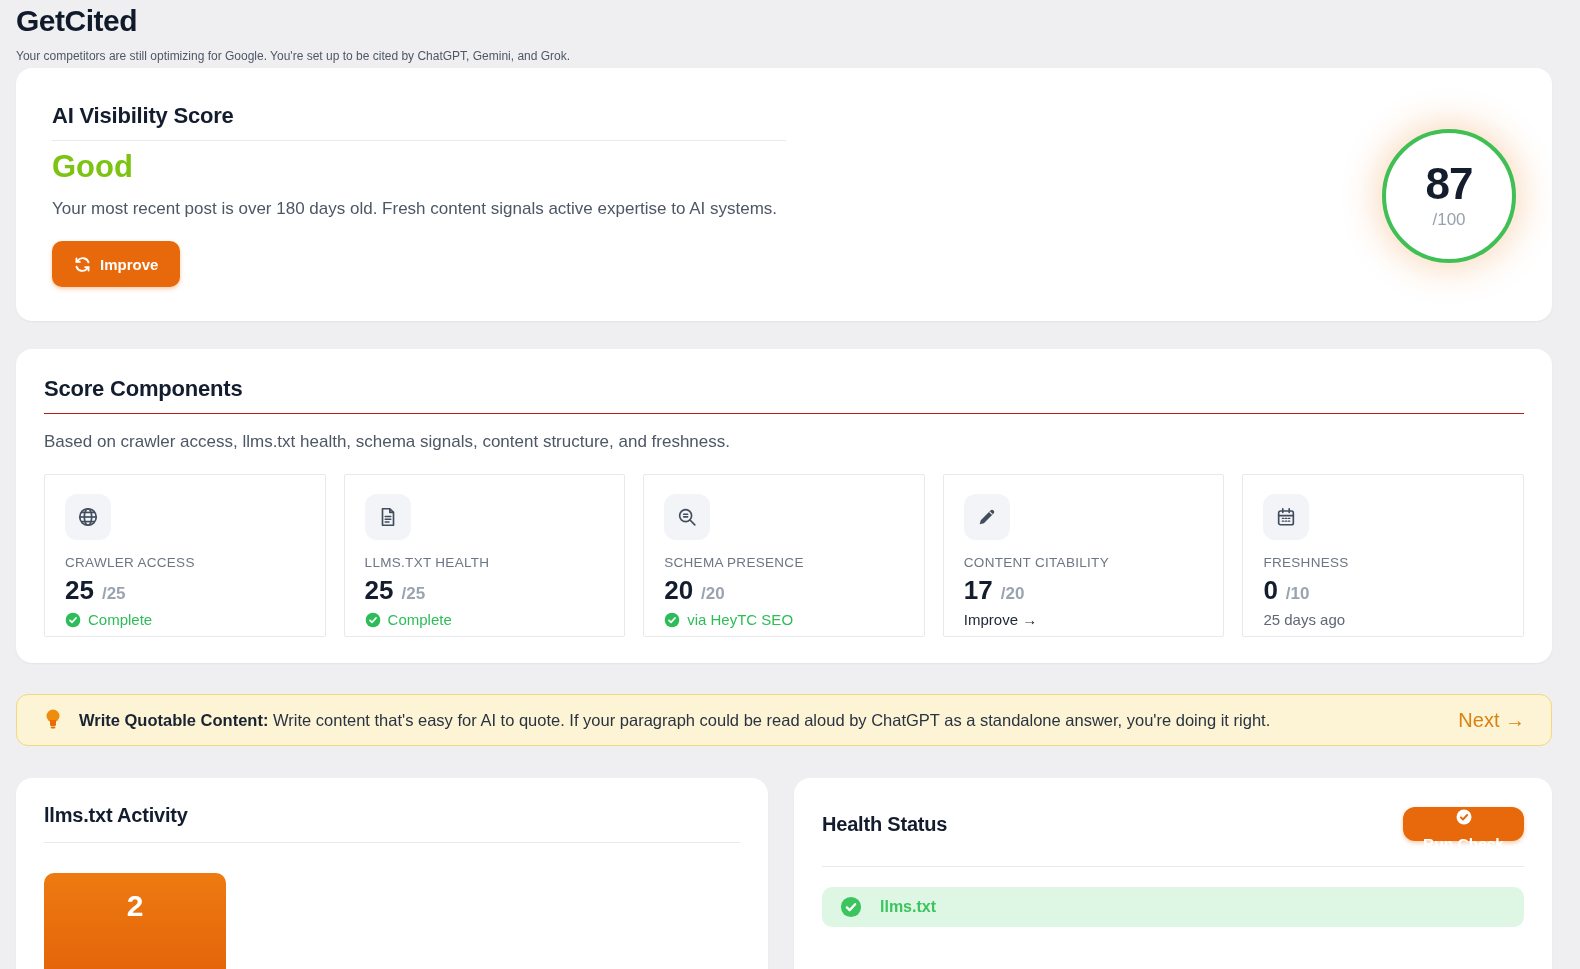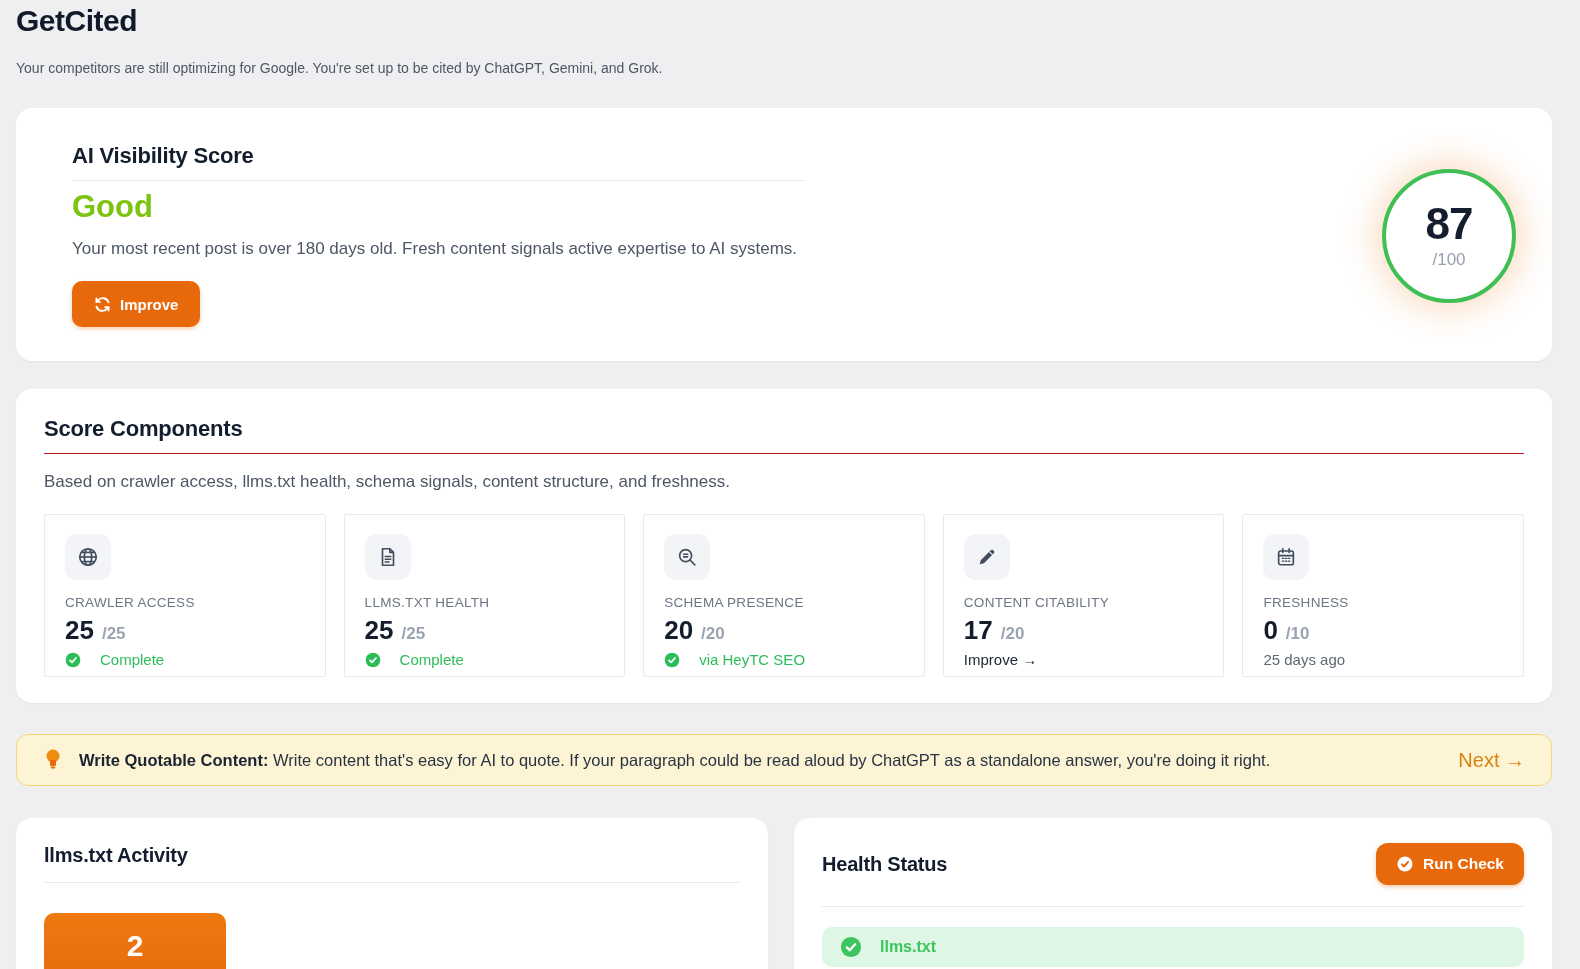--- a/index.html
+++ b/index.html
@@ -6,27 +6,27 @@
   html,body { width:1580px; height:969px; overflow:hidden; }
   body {
     background:#efeff1;
     font-family:"Liberation Sans", sans-serif;
     color:#121c2d;
   }
   .page { padding: 2px 28px 40px 16px; }
 
   
   .page-title { font-size:30px; line-height:38px; font-weight:800; letter-spacing:-0.5px; color:#101a2b; }
-  .page-subtitle { margin-top:16px; font-size:14px; line-height:24px; color:#4d5765; }
+  .page-subtitle { margin-top:4px; font-size:12px; line-height:24px; color:#4d5765; }
 
   
   .card { background:#fff; border-radius:16px; box-shadow:0 1px 2px rgba(16,24,40,.05); }
 
   
-  .vis-card { margin-top:28px; position:relative; padding:34px 56px; }
+  .vis-card { position:relative; padding:34px 36px; }
   .vis-left { width:734px; }
   .section-title { font-size:22px; line-height:28px; font-weight:700; color:#131d2e; letter-spacing:-0.2px; }
   .vis-head { padding-bottom:10px; border-bottom:1px solid #e8eaee; }
   .vis-status { margin-top:10px; font-size:31px; line-height:32px; font-weight:700; color:#7cc312; }
   .vis-desc { margin-top:14px; font-size:17px; line-height:24px; color:#4d5765; }
   .btn-orange {
     margin-top:20px; display:inline-flex; align-items:center; gap:9px;
     height:46px; padding:0 22px; border:none; border-radius:10px; cursor:pointer;
     background:#e8690b; color:#fff; font-family:inherit; font-size:15px; font-weight:700;
     box-shadow:0 2px 4px rgba(232,105,11,.35);
@@ -46,21 +46,21 @@
   .comp-head { padding-bottom:10px; border-bottom:1px solid #b91c1c; }
   .comp-desc { margin-top:16px; font-size:17px; line-height:24px; color:#4d5765; }
   .comp-grid { margin-top:20px; display:grid; grid-template-columns:repeat(5,1fr); gap:18px; }
   .stat-card { border:1px solid #e7e9ee; border-radius:2px; padding:19px 20px; height:163px; background:#fff; }
   .icon-tile { width:46px; height:46px; border-radius:12px; background:#f2f4f7;
     display:flex; align-items:center; justify-content:center; color:#414c5e; margin-bottom:15px; }
   .stat-label { font-size:13.5px; letter-spacing:.3px; color:#6d7684; margin-bottom:5px; white-space:nowrap; }
   .stat-value-row { display:flex; align-items:baseline; gap:8px; }
   .stat-value { font-size:26px; font-weight:800; color:#131d2e; }
   .stat-max { font-size:17px; font-weight:600; color:#9aa3b0; }
-  .stat-status { margin-top:5px; font-size:15px; display:flex; align-items:center; gap:19px; }
+  .stat-status { margin-top:5px; font-size:15px; display:flex; align-items:center; gap:7px; }
   .stat-status.complete { color:#2dbd58; font-weight:500; }
   .stat-status.link { color:#1c2634; font-weight:500; cursor:pointer; }
   .stat-status.muted { color:#5f6875; }
 
   
   .tip-banner {
     margin-top:31px; height:52px; border-radius:12px;
     background:#fcf4d4; border:1px solid #f3d87c;
     display:flex; align-items:center; gap:16px; padding:0 26px;
   }
@@ -75,23 +75,24 @@
   .left-head { padding-bottom:14px; border-bottom:1px solid #e8eaee; }
   .activity-bar {
     margin-top:30px; width:182px; height:120px;
     background:linear-gradient(180deg,#ee7a10,#e2610a);
     border-radius:10px 10px 0 0;
     color:#fff; font-size:30px; font-weight:800; text-align:center; padding-top:16px;
   }
   .health-head { display:flex; align-items:center; justify-content:space-between; height:44px; }
   .btn-runcheck {
     display:inline-flex; align-items:center; gap:9px;
-    height:42px; padding:1px 20px; border:none; border-radius:12px; cursor:pointer;
+    height:34px; padding:1px 20px; border:none; border-radius:12px; cursor:pointer;
     background:#e8690b; color:#fff; font-family:inherit; font-size:15.5px; font-weight:700;
     box-shadow:0 2px 4px rgba(232,105,11,.35);
+    flex-direction:column;
   }
   .health-divider { margin-top:20px; border-bottom:1px solid #e8eaee; }
   .health-row {
     margin-top:20px; height:40px; border-radius:10px; background:#def7e4;
     display:flex; align-items:center; gap:18px; padding:0 18px;
   }
   .health-row-label { font-size:16px; font-weight:700; color:#3cc45f; }
 
   svg { display:block; }
 </style>

